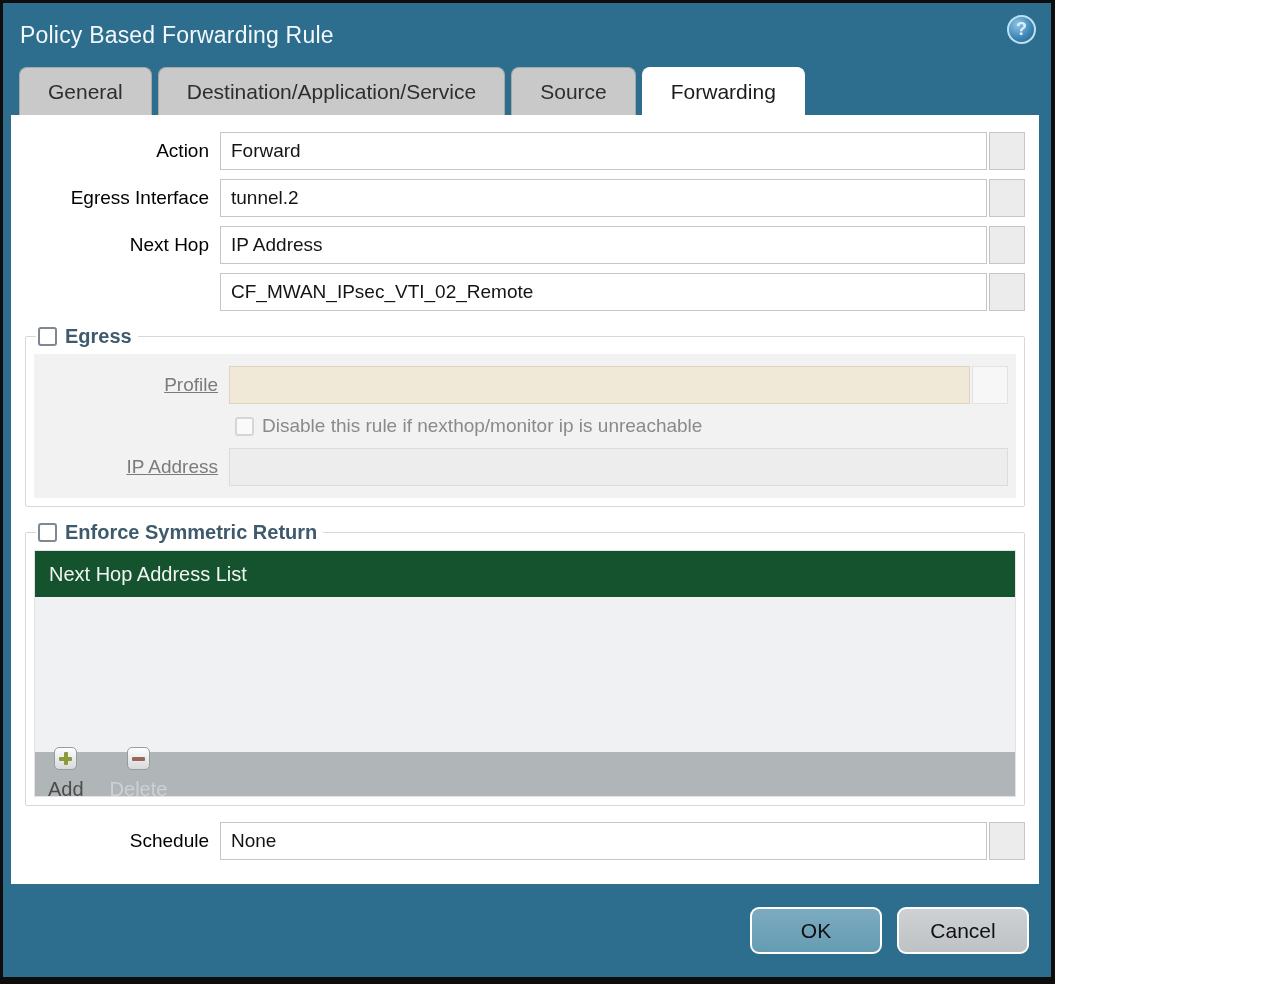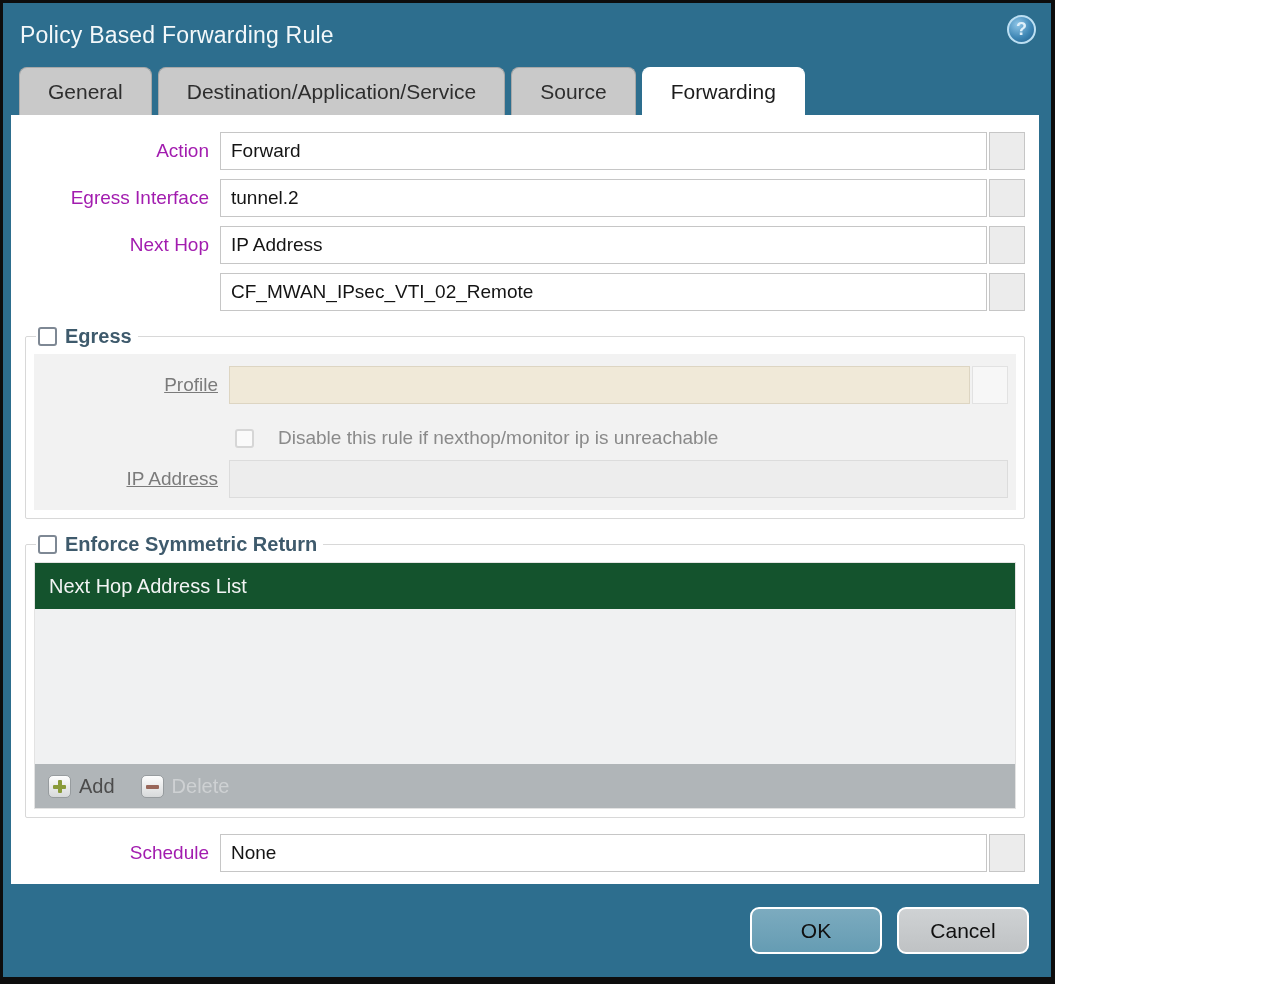--- a/index.html
+++ b/index.html
@@ -56,21 +56,21 @@
     margin:0 12px 0 8px;
     background:#ffffff;
     padding:17px 14px 10px 14px;
     overflow:hidden;
   }
 
   .row { display:flex; align-items:center; margin-bottom:9px; }
   .row .lbl {
     width:195px; flex:0 0 195px;
     text-align:right; padding-right:11px;
-    font-size:19px; color:#a21caf;
+    font-size:19px; color:#000000;
   }
   .fieldwrap { flex:1; display:flex; height:38px; }
   .inputbox {
     flex:1; border:1px solid #c6c6c6; background:#fff;
     display:flex; align-items:center; padding:0 10px;
     font-size:19px; color:#141414;
   }
   .dd-btn {
     flex:0 0 36px; margin-left:2px;
     border:1px solid #c6c6c6; background:#ececec;
@@ -102,35 +102,35 @@
     background:#fff; display:inline-block; cursor:pointer;
   }
   .checkbox.disabled { border-color:#d6d6d6; background:#fafafa; cursor:default; }
 
   .panel { background:#f2f2f2; padding:12px 8px 12px 0; }
   .panel .row { margin-bottom:0; }
   .panel .row + .row { margin-top:11px; }
   .panel .lbl { color:#7b7b7b;text-decoration:underline; }
   .inputbox.beige { background:#f0e9d8; border-color:#ddd5c2; }
   .inputbox.disabled { background:#ededed; border-color:#dcdcdc; }
-  .chk-row { display:flex; align-items:center; padding-left:201px; gap:24px;margin-top:12px; }
+  .chk-row { display:flex; align-items:center; padding-left:201px; gap:8px; }
   .chk-row .chk-label { font-size:19px; color:#8a8a8a; }
 
   
   .nh-table { border:1px solid #e3e3e3; }
   .nh-header {
     height:46px; background:#14532d; color:#f2f4f4;
     display:flex; align-items:center; padding-left:14px; font-size:20px;
   }
   .nh-body { height:155px; background:#f0f1f2; }
   .nh-footer {
     height:44px; background:#b0b5b8;
     display:flex; align-items:center; gap:26px; padding-left:13px;
   }
-  .tbl-btn { display:flex; align-items:center; gap:8px; cursor:pointer; }
+  .tbl-btn { display:flex; align-items:center; gap:8px; cursor:pointer;flex-direction:column; }
   .tbl-btn.disabled { cursor:default; }
   .icon-sq {
     width:23px; height:23px; border-radius:5px;
     background:linear-gradient(#fdfdfd,#d7d9da);
     border:1px solid #979c9f;
     position:relative;
   }
   .icon-sq i { position:absolute; background:#8a9b3a; }
   .icon-sq .h { left:4px; right:4px; top:9px; height:4px; border-radius:1px; }
   .icon-sq .v { top:4px; bottom:4px; left:9px; width:4px; border-radius:1px; }

